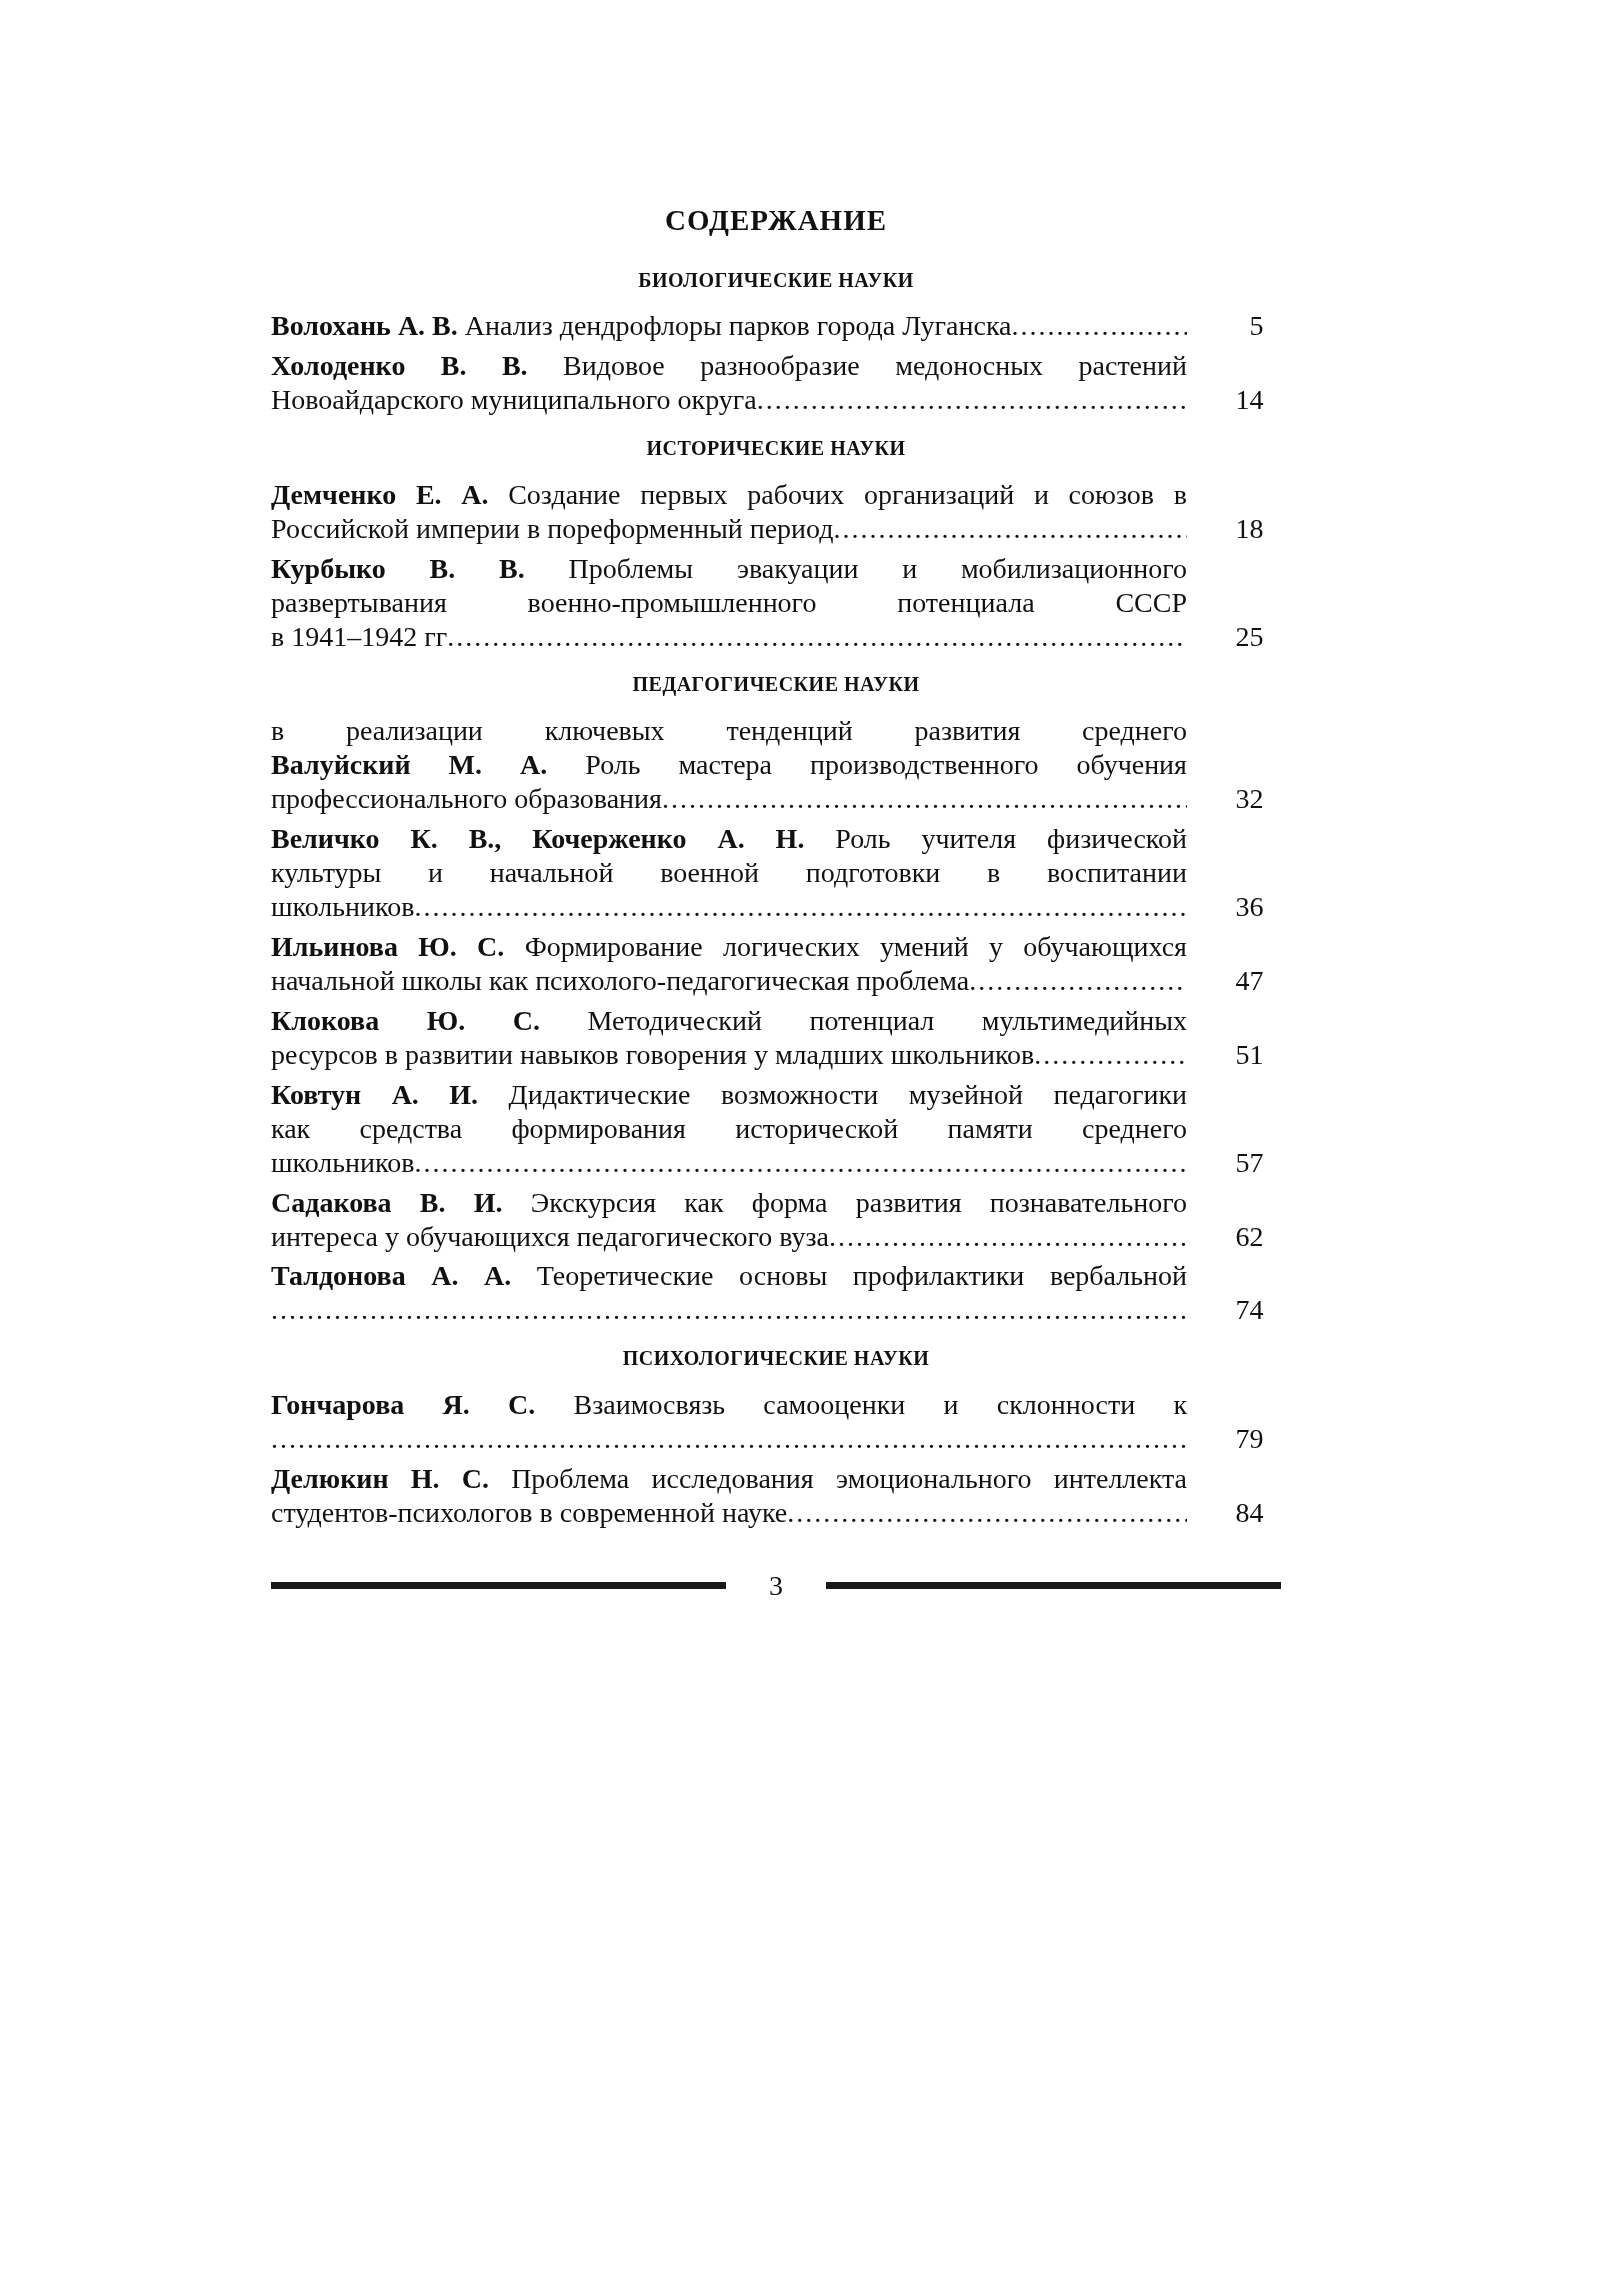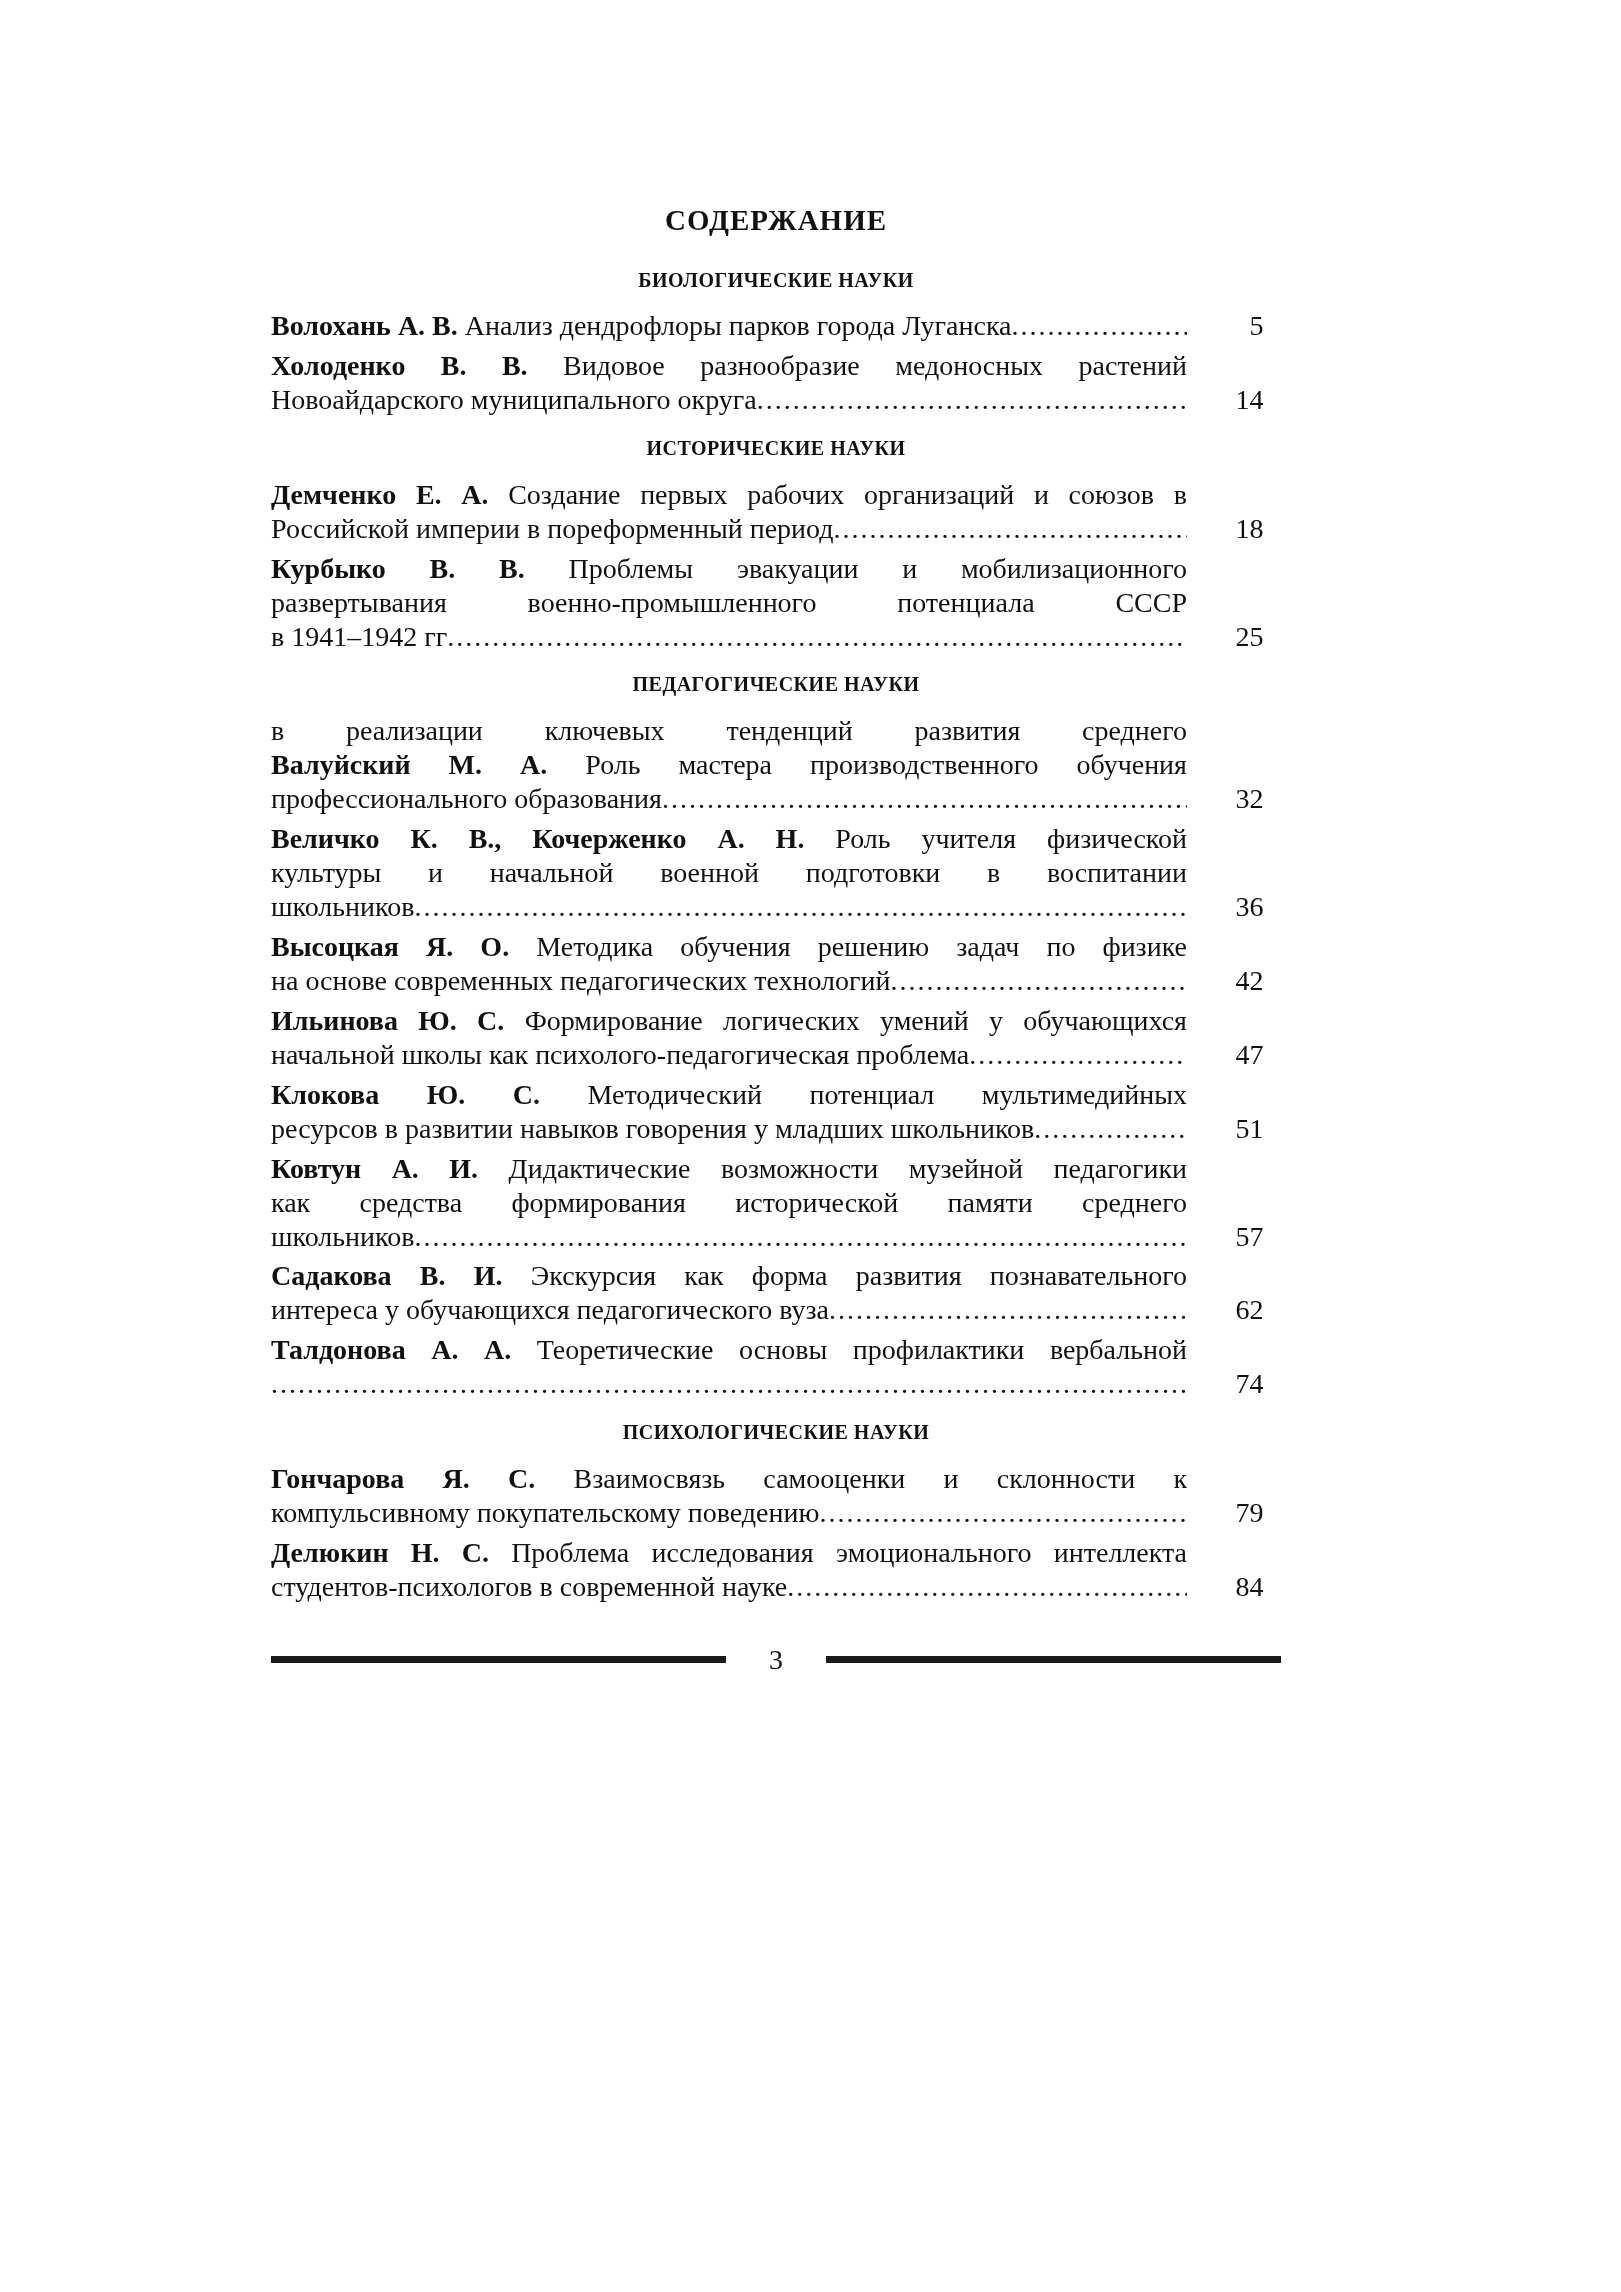--- a/index.html
+++ b/index.html
@@ -187,30 +187,20 @@
               <div class="line just">культуры и начальной военной подготовки в воспитании</div>
               <div class="line final">
                 <span class="t">школьников</span>
                 <span class="leader"></span>
               </div>
             </div>
             <div class="entry-page">36</div>
           </div>
           <div class="entry">
             <div class="entry-text">
-              <div class="line just"><b>Высоцкая Я. О. </b>Методика обучения решению задач по физике</div>
-              <div class="line final">
-                <span class="t">на основе современных педагогических технологий</span>
-                <span class="leader"></span>
-              </div>
-            </div>
-            <div class="entry-page">42</div>
-          </div>
-          <div class="entry">
-            <div class="entry-text">
               <div class="line just"><b>Ильинова Ю. С. </b>Формирование логических умений у обучающихся</div>
               <div class="line final">
                 <span class="t">начальной школы как психолого-педагогическая проблема</span>
                 <span class="leader"></span>
               </div>
             </div>
             <div class="entry-page">47</div>
           </div>
           <div class="entry">
             <div class="entry-text">
@@ -252,21 +242,20 @@
             </div>
             <div class="entry-page">74</div>
           </div>
         </section>
         <section class="toc-section">
           <h2 class="section-heading">ПСИХОЛОГИЧЕСКИЕ НАУКИ</h2>
           <div class="entry">
             <div class="entry-text">
               <div class="line just"><b>Гончарова Я. С. </b>Взаимосвязь самооценки и склонности к</div>
               <div class="line final">
-                <span class="t">компульсивному покупательскому поведению</span>
                 <span class="leader"></span>
               </div>
             </div>
             <div class="entry-page">79</div>
           </div>
           <div class="entry">
             <div class="entry-text">
               <div class="line just"><b>Делюкин Н. С. </b>Проблема исследования эмоционального интеллекта</div>
               <div class="line final">
                 <span class="t">студентов-психологов в современной науке</span>

